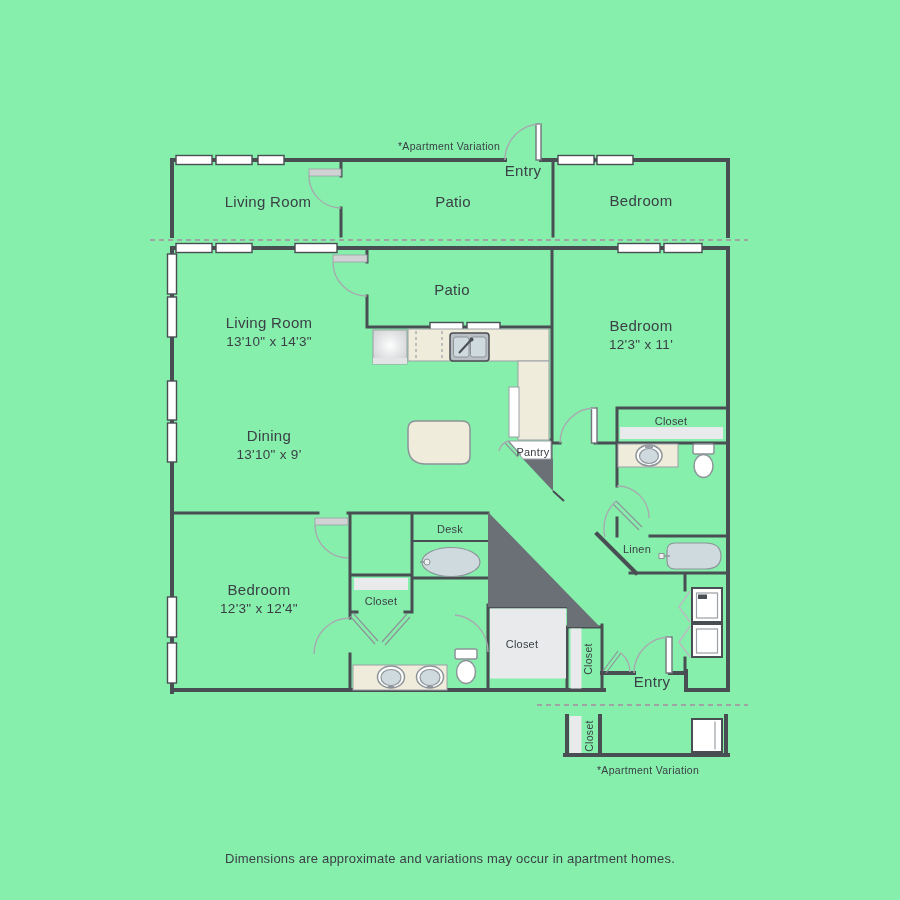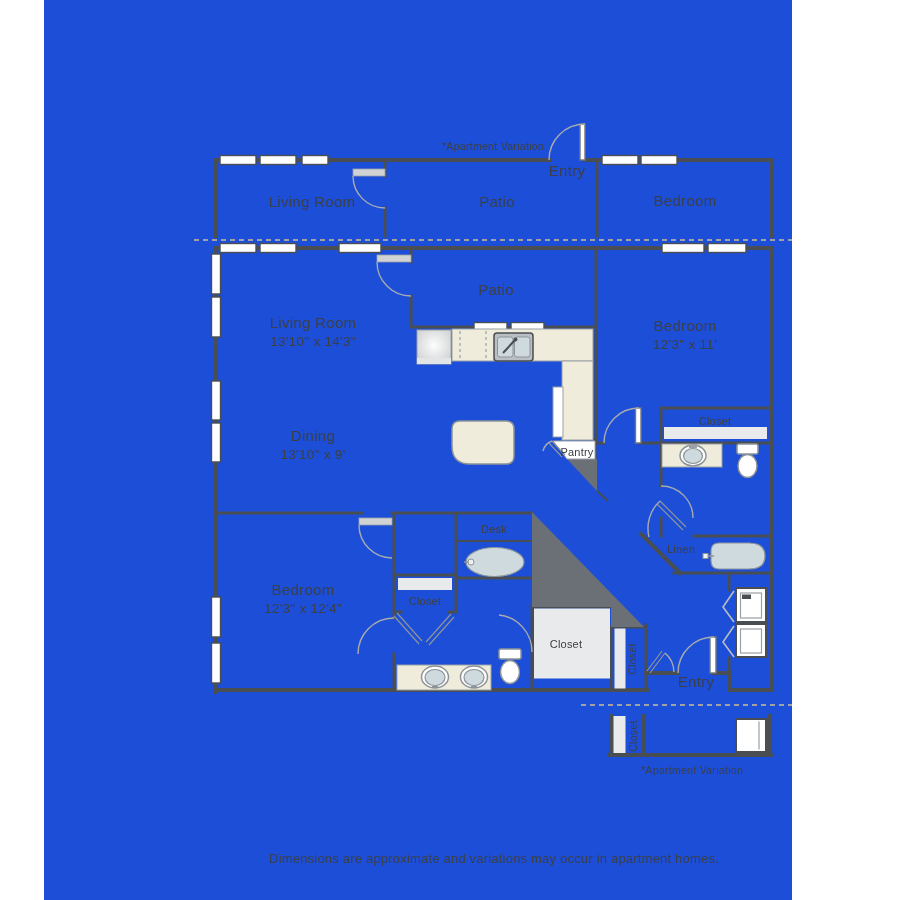--- a/index.html
+++ b/index.html
@@ -1,17 +1,17 @@
 <!DOCTYPE html>
 <html><head>
 <meta charset="utf-8">
 <style>
   html,body{margin:0;padding:0;background:#fff;}
-  .stage{position:relative;width:748px;height:900px;background:#1d4ed8;overflow:hidden;
-         font-family:"Liberation Sans", sans-serif;margin-left:44px;}
+  .stage{position:relative;width:900px;height:900px;background:#86efac;overflow:hidden;
+         font-family:"Liberation Sans", sans-serif;}
   svg{position:absolute;left:0;top:0;}
   
   .wall{stroke:#494e53;stroke-width:4;fill:none;stroke-linecap:square;}
   .iwall{stroke:#494e53;stroke-width:3;fill:none;stroke-linecap:square;}
   .thin{stroke:#494e53;stroke-width:2;fill:none;}
   .win{fill:#ffffff;stroke:#494e53;stroke-width:1.4;}
   .arc{fill:none;stroke:#a7abaf;stroke-width:1.4;}
   .leaf{fill:#d0d2d3;stroke:#9aa0a5;stroke-width:0.8;}
   .leafw{fill:#ffffff;stroke:#70767b;stroke-width:1.4;}
   .dleaf{stroke:#8d9499;stroke-width:1.2;fill:none;}

